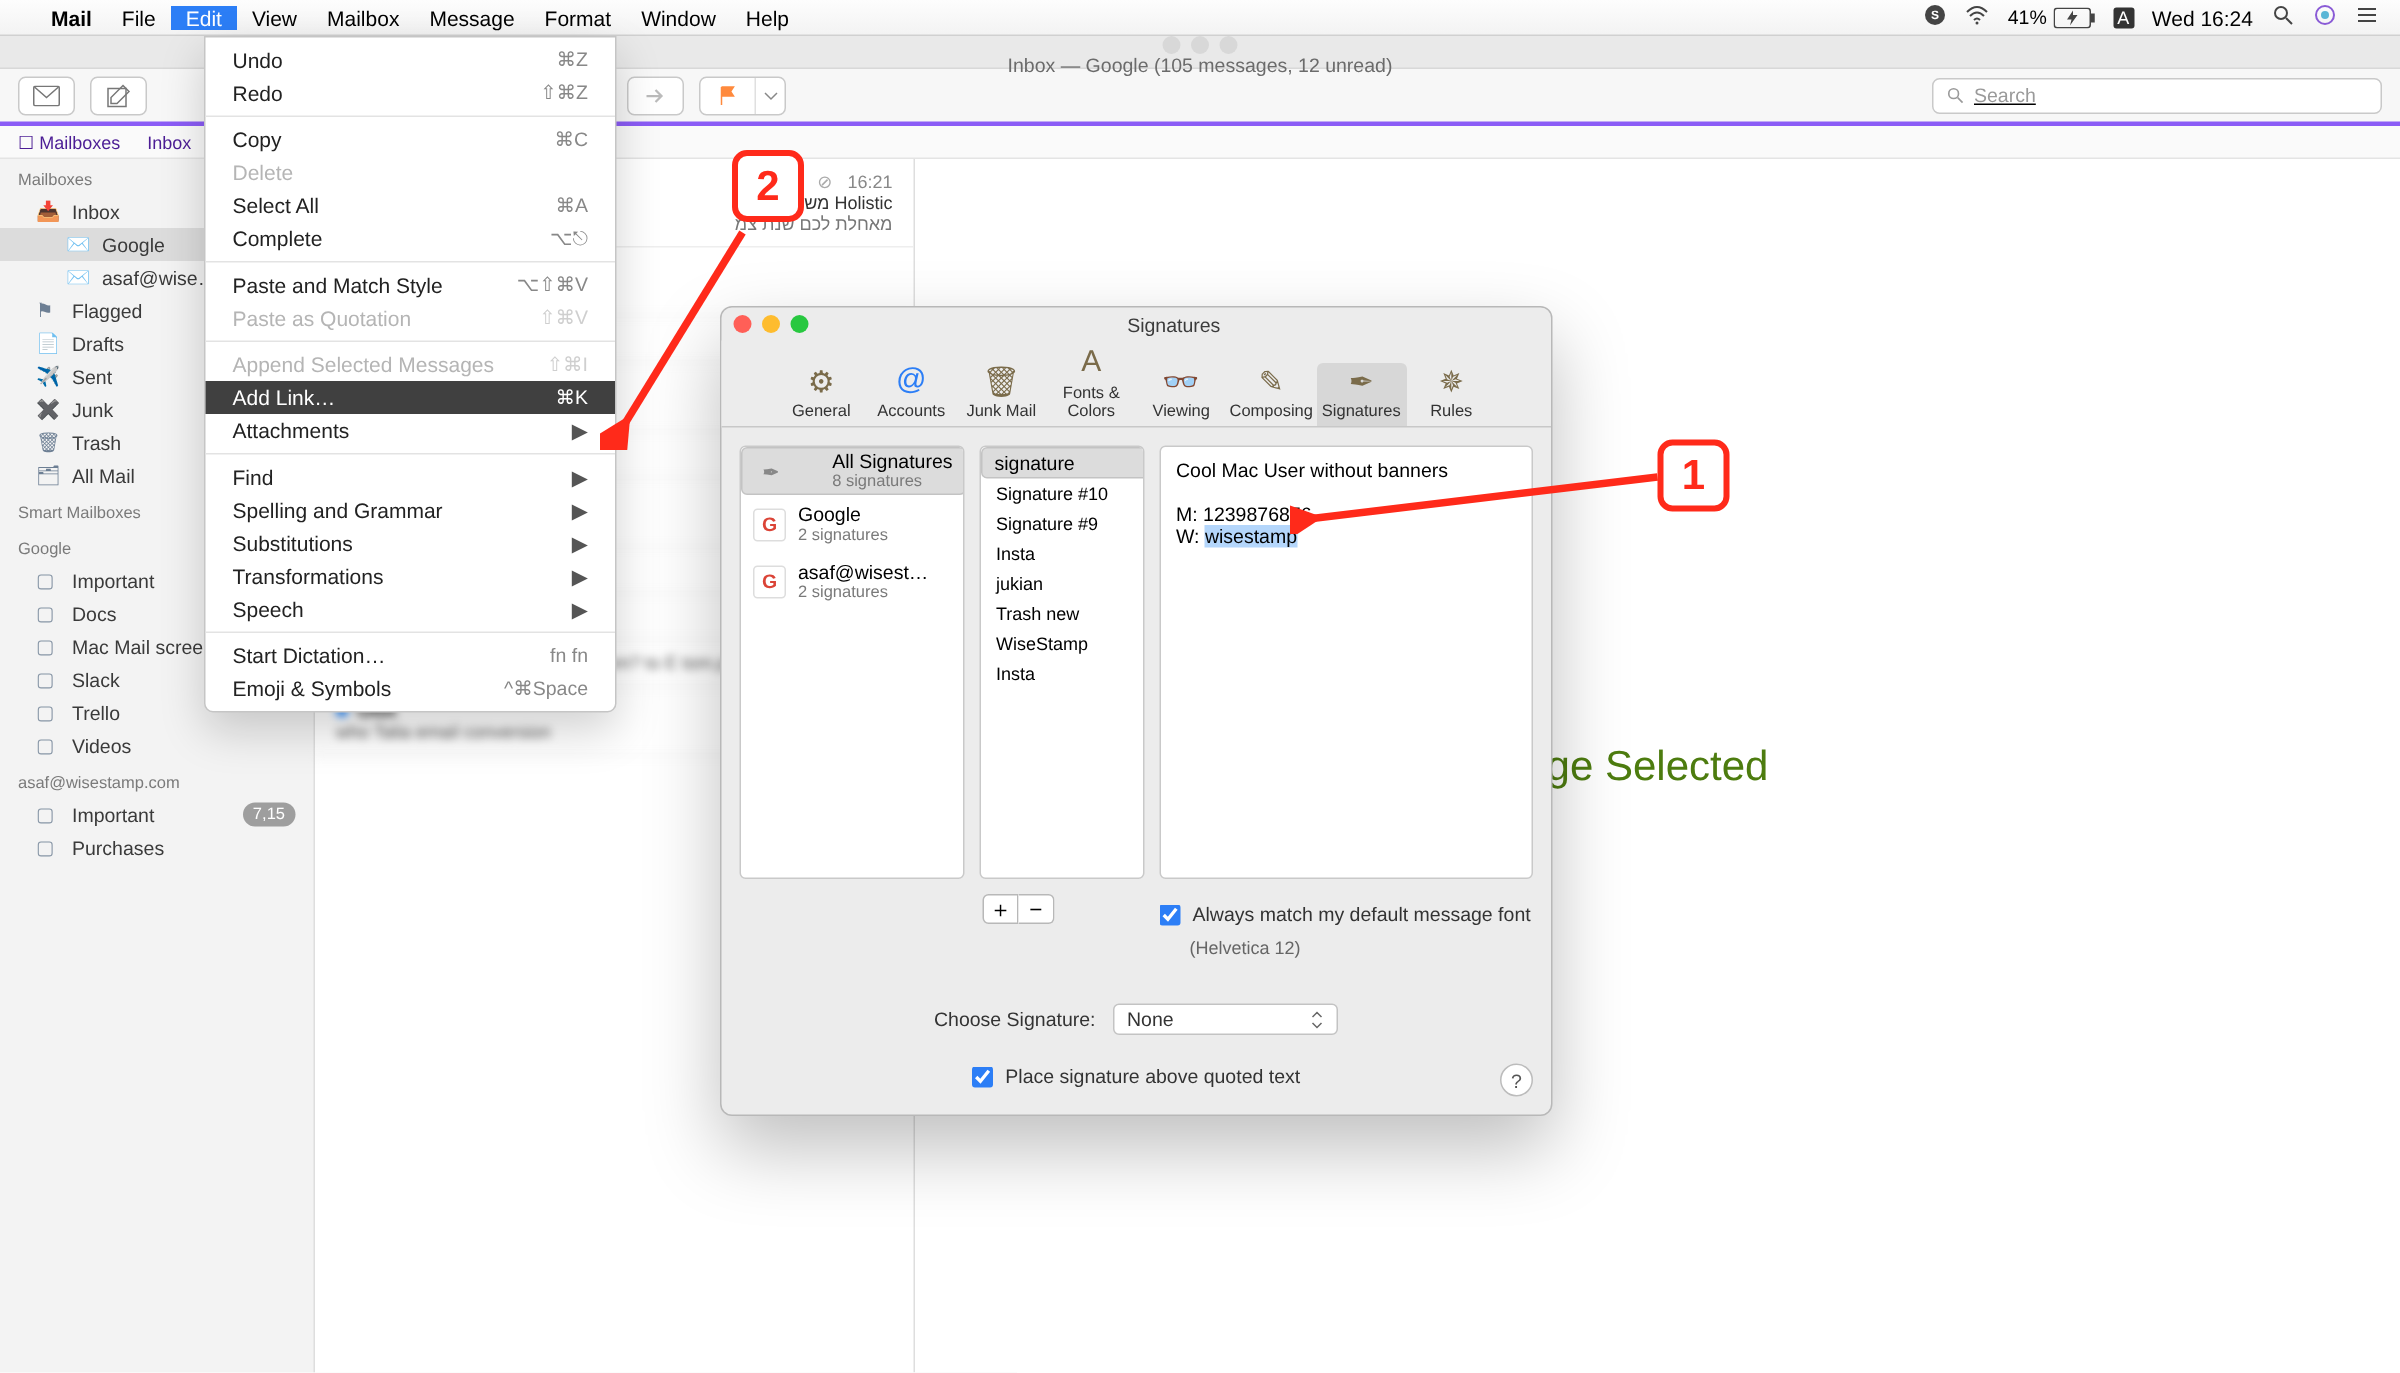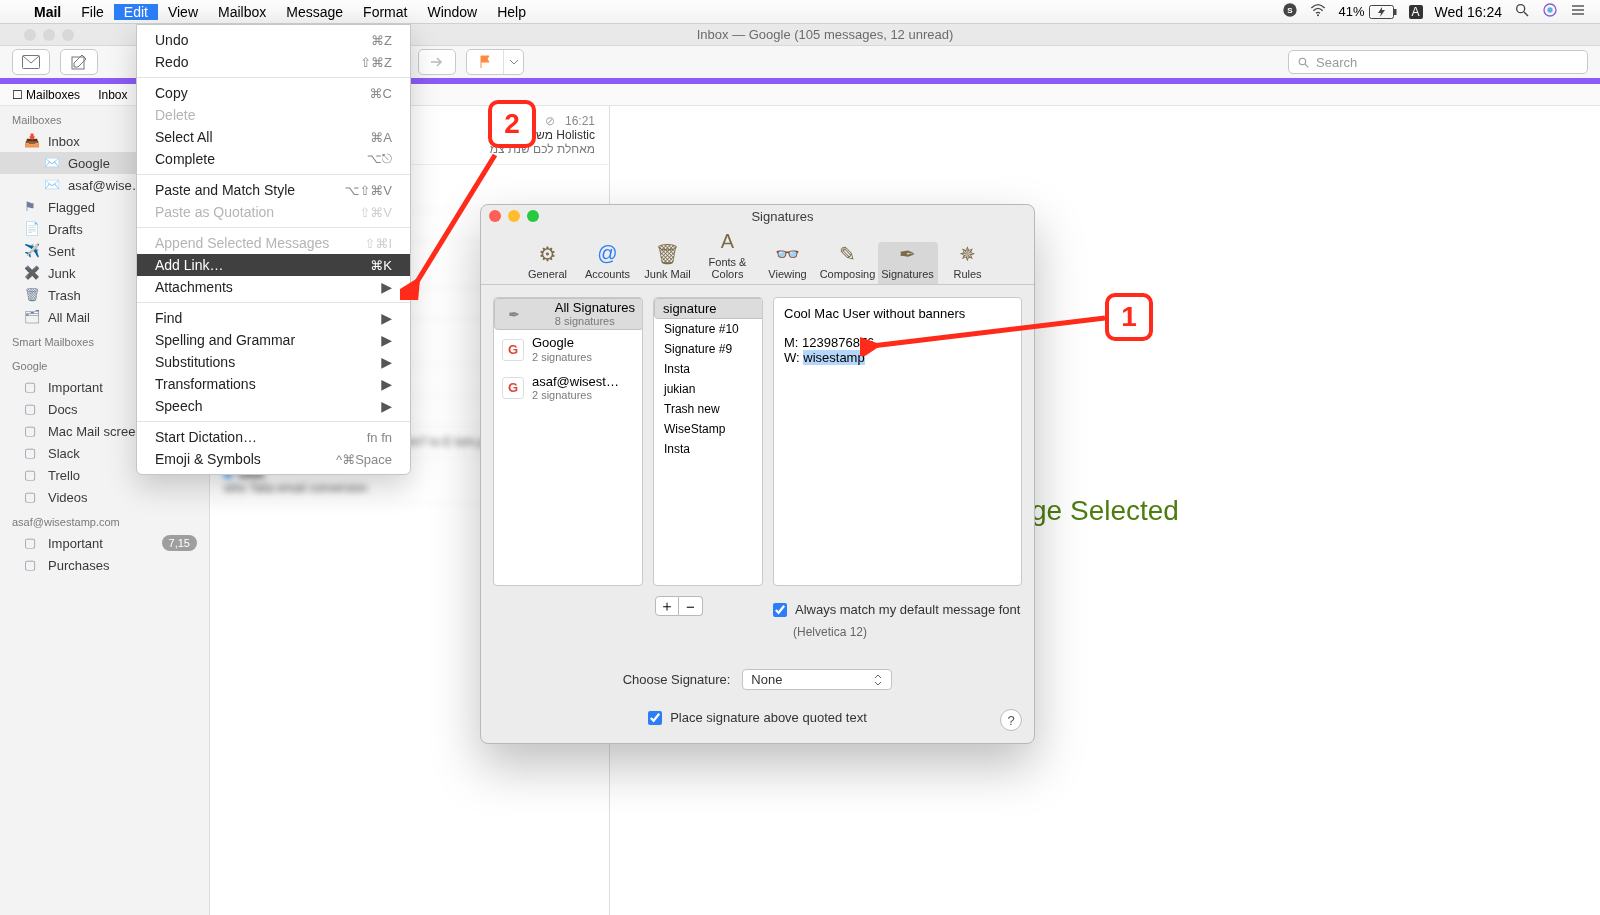--- a/index.html
+++ b/index.html
@@ -11,34 +11,34 @@
 .menubar .right { margin-left: auto; display: flex; align-items: center; gap: 12px; padding-right: 14px; }
 .menubar .apple { padding: 0 12px; font-size: 16px; }
 .menubar .app { font-weight: bold; padding: 0 10px; }
 .menubar .mitem { padding: 0 10px; }
 .menubar .mitem.active { background: #2c7ef6; color: #fff; }
 .menubar .status { font-size: 13px; display: flex; align-items: center; gap: 4px; }
 .icon-small { width: 16px; height: 16px; display:inline-block; }
 
 
 .mailwin { position: absolute; top: 24px; left: 0; right: 0; bottom: 0; background:#fff; }
-.titlebar { height: 22px; background:#e9e9e9; display:flex; align-items:center; padding:0 24px; border-bottom:1px solid #d8d8d8; font-size:13px; color:#6b6b6b;}
+.titlebar { height: 22px; background:#e9e9e9; display:flex; align-items:center; padding:0 24px; border-bottom:1px solid #d8d8d8; font-size:13px; color:#6b6b6b;flex-direction:column;}
 .trafficlights { display:flex; gap:7px; }
 .tl { width:12px; height:12px; border-radius:50%; background:#d8d8d8; }
 .titlebar .title { margin: 0 auto; }
 
 
-.toolbar { height:38px; background:#f7f7f7; border-bottom:6px solid #8b5cf6; display:flex; align-items:center; padding:14px 12px; gap:10px; }
+.toolbar { height:38px; background:#f7f7f7; border-bottom:3px solid #8b5cf6; display:flex; align-items:center; padding:14px 12px; gap:10px;text-decoration:underline; }
 .tbgroup { display:flex; border:1px solid #c9c9c9; border-radius:5px; background:#fff; }
 .tbbtn { width:36px; height:24px; display:flex; align-items:center; justify-content:center; font-size:14px; color:#555; }
 .tbbtn + .tbbtn { border-left:1px solid #e0e0e0; }
 .searchfield { margin-left:auto; width:300px; height:24px; border:1px solid #c9c9c9; border-radius:5px; background:#fff; display:flex; align-items:center; padding:0 8px; color:#9a9a9a; font-size:13px; gap:6px;}
 
 
-.favbar { height:22px; background:#fafafa; border-bottom:1px solid #e4e4e4; display:flex; align-items:center; padding:0 12px; gap:18px; font-size:12px; color:#000000; }
+.favbar { height:22px; background:#fafafa; border-bottom:1px solid #e4e4e4; display:flex; align-items:center; padding:0 12px; gap:18px; font-size:12px; color:#4c1d95; }
 
 
 .content { display:flex; height: calc(100% - 82px); }
 .sidebar { width:210px; background:#f3f3f3; border-right:1px solid #dedede; font-size:13px; overflow:hidden; }
 .sidebar .heading { font-size:11px; color:#7a7a7a; padding:8px 12px 4px; text-transform: none; }
 .sbitem { display:flex; align-items:center; padding:3px 12px 3px 24px; gap:8px; color:#3a3a3a; }
 .sbitem.indent { padding-left:44px; }
 .sbitem.selected { background:#dcdcdc; }
 .sbitem .badge { margin-left:auto; background:#9e9e9e; color:#fff; border-radius:9px; font-size:11px; padding:0 7px; line-height:16px;}
 .sb-icon { width:16px; height:16px; display:inline-block; }
@@ -47,21 +47,21 @@
 .msg { border-bottom:1px solid #eee; padding:8px 14px; font-size:12px; color:#555; filter: blur(3px); }
 .msg .from { font-weight:600; font-size:13px; color:#222; }
 .msg .date { float:right; color:#888; }
 .msg.first { filter:none; }
 .bluedot { width:8px; height:8px; background:#1f86ff; border-radius:50%; display:inline-block; margin-right:6px; }
 
 .preview { flex:1; display:flex; align-items:center; justify-content:center; color:#4d7c0f; font-size:28px; }
 
 
 .editmenu { position:absolute; left:136px; top:24px; width:275px; background:#fff; border:1px solid #c5c5c5; border-radius:0 0 6px 6px; box-shadow:0 12px 30px rgba(0,0,0,.18); font-size:14px; padding:4px 0; z-index:50; }
-.emrow { display:flex; align-items:center; padding:3px 18px; color:#222; }
+.emrow { display:flex; align-items:flex-start; padding:3px 18px; color:#222; }
 .emrow.disabled { color:#b5b5b5; }
 .emrow.selected { background:#404040; color:#fff; }
 .emrow .short { margin-left:auto; font-size:13px; color:#888; }
 .emrow.selected .short { color:#fff; }
 .emrow.disabled .short { color:#cfcfcf; }
 .emrow .sub { margin-left:auto; color:#555; }
 .emsep { height:1px; background:#e3e3e3; margin:4px 0; }
 
 
 .sigwin { position:absolute; left:480px; top:204px; width:555px; height:540px; background:#ececec; border:1px solid #b8b8b8; border-radius:8px; box-shadow:0 22px 50px rgba(0,0,0,.25); z-index:40; display:flex; flex-direction:column; }

